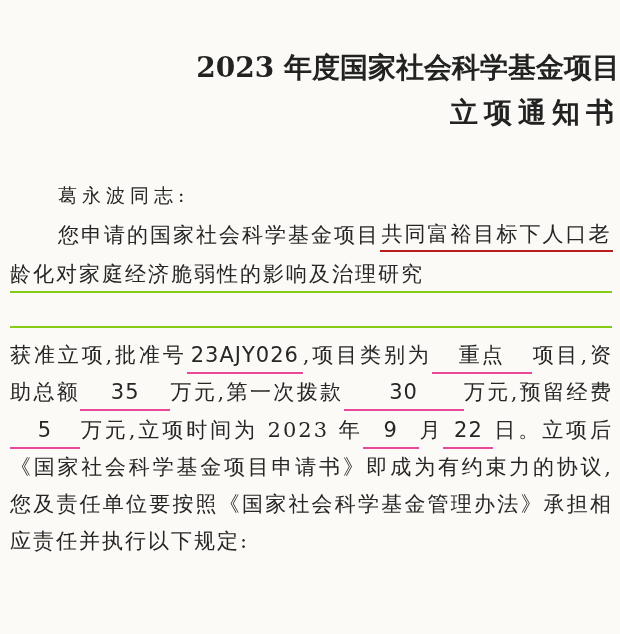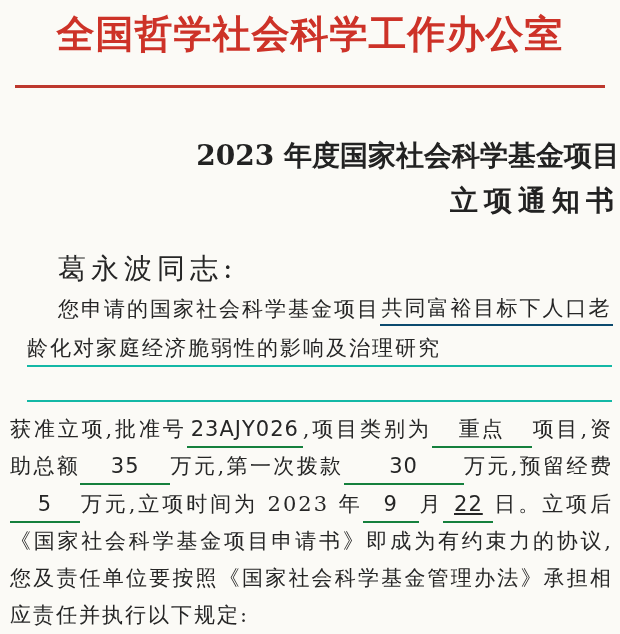--- a/index.html
+++ b/index.html
@@ -42,89 +42,84 @@
   .doc-title .l2 { letter-spacing: 6px; padding-left: 32px; }
   
   .body {
     padding: 0 7px 0 10px;
     font-size: 21px;
     line-height: 37px;
     letter-spacing: 2px;
     text-align: justify;
   }
   .addressee {
-    margin: 31px 0 0 0;
+    margin: 45px 0 0 0;
     padding-left: 48px;
-    font-size: 28px;
+    font-size: 19px;
     letter-spacing: 5px;
     line-height: 30px;
   }
   .p1-line1 {
     display: flex;
     align-items: flex-start;
     height: 39px;
     margin-top: 8px;
   }
   .p1-line1 .lead {
     padding-left: 48px;
     white-space: nowrap;
     line-height: 34px;
   }
   .blankline {
     flex: 1;
-    border-bottom: 2px solid #0c4a6e;
+    border-bottom: 2px solid #b91c1c;
     text-align: center;
     line-height: 32px;
     white-space: nowrap;
   }
   .ruled-line {
     height: 34px;
     line-height: 34px;
-    border-bottom: 2px solid #14b8a6;
+    border-bottom: 2px solid #84cc16;
     margin-right: 1px;
-    margin-left: 17px;
   }
   .ruled-line.empty { height: 33px; }
   .para2 {
     margin: 9px 0 0 0;
   }
   .fill {
     display: inline-block;
     vertical-align: bottom;
-    border-bottom: 2px solid #15803d;
+    border-bottom: 2px solid #ec4899;
     text-align: center;
     height: 32px;
     line-height: 30px;
   }
   .print-num {
     font-family: "DejaVu Sans", "Liberation Sans", sans-serif;
     letter-spacing: 1px;
   }
   .hei-bold {
     font-family: "Liberation Sans", "DejaVu Sans", sans-serif;
     font-weight: 400;
     letter-spacing: 2px;
   }
   .w-approval { min-width: 116px; }
   .w-category { min-width: 100px; }
   .w-total    { min-width: 90px; }
   .w-first    { min-width: 120px; }
   .w-reserved { min-width: 70px; }
   .w-month    { min-width: 56px; }
-  .w-day      { min-width: 50px; text-decoration: underline; }
+  .w-day      { min-width: 50px; }
 </style>
 </head>
 <body>
 
 <div class="page">
 
-  <header>
-    <h1 class="org-name">全国哲学社会科学工作办公室</h1>
-    <div class="red-rule"></div>
-  </header>
 
   <div class="doc-title">
     <div class="l1">2023 年度国家社会科学基金项目</div>
     <div class="l2">立项通知书</div>
   </div>
 
   <div class="body">
 
     <p class="addressee">葛永波同志:</p>
 

